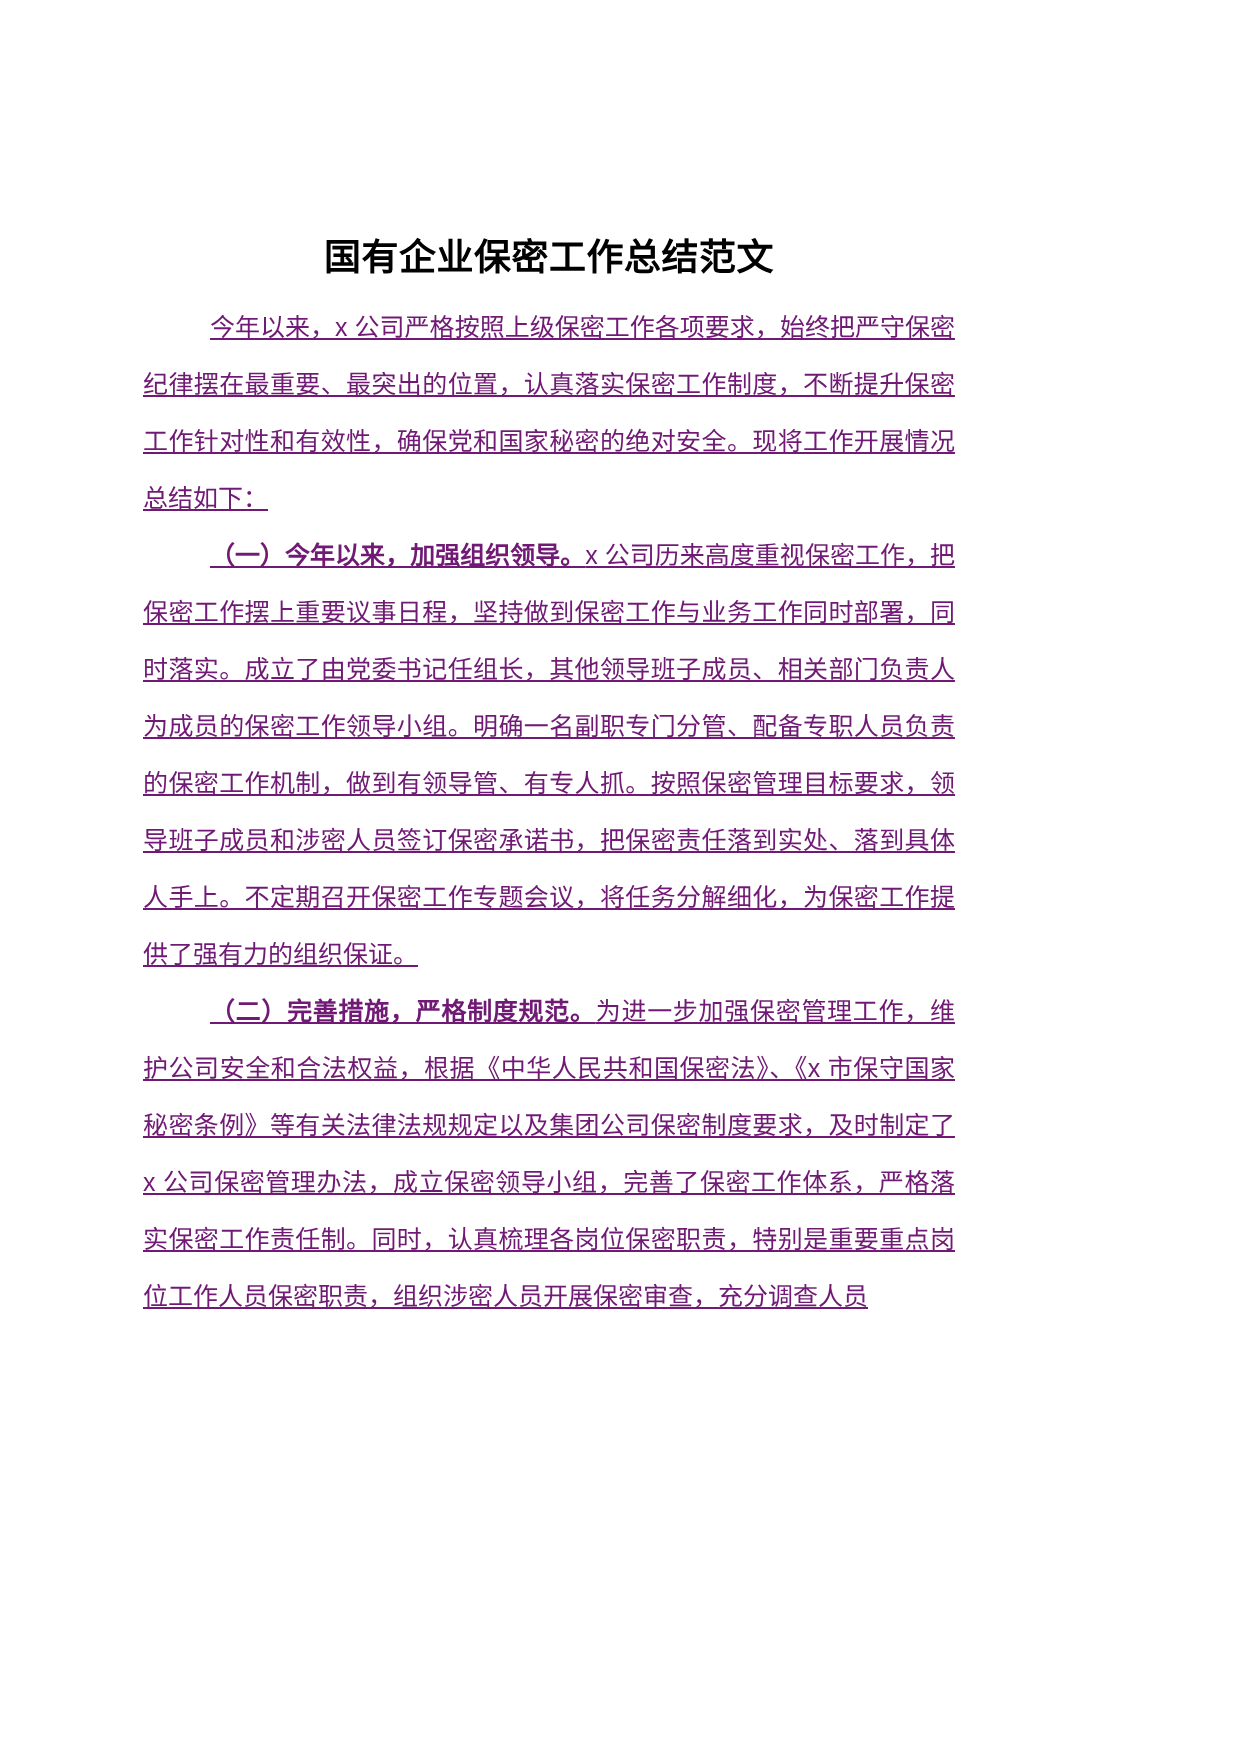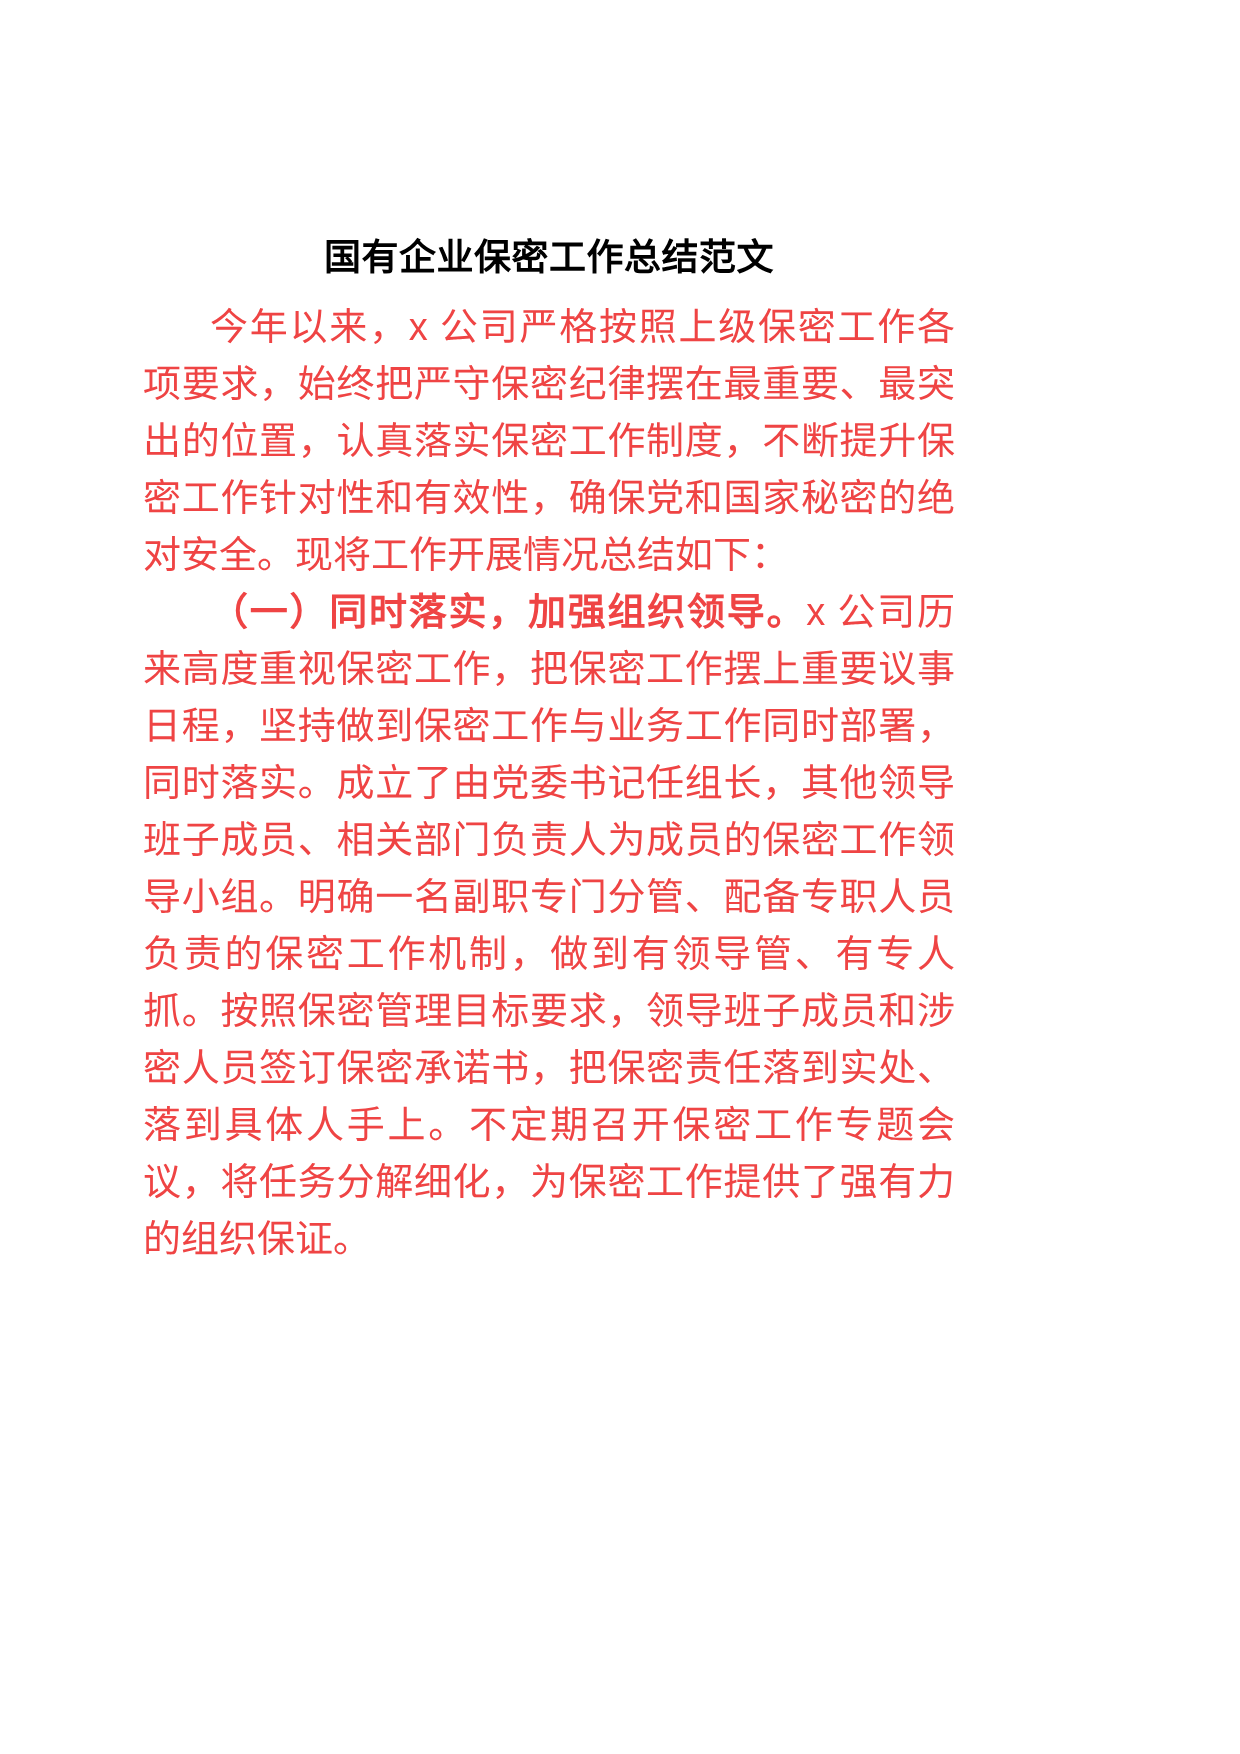--- a/index.html
+++ b/index.html
@@ -35,29 +35,30 @@
     line-height: 1.35;
     letter-spacing: 0.5px;
     margin: 0;
     padding-top: 233px;
     padding-bottom: 16px;
     color: #000000;
     white-space: nowrap;
   }
 
   .para {
-    font-size: 38px;
+    font-size: 25px;
     line-height: 57px;
     text-align: justify;
     text-justify: inter-ideograph;
     margin: 0;
-    color: #ef4444;
+    color: #701a75;
     letter-spacing: 0px;
     text-indent: 67px;
     word-break: break-all;
+    text-decoration: underline;
   }
 
   .para.section-heading {
     font-weight: bold;
     text-indent: 67px;
   }
 
   .para .lead {
     font-weight: bold;
   }
@@ -71,17 +72,18 @@
 <body>
 
 <div class="page" style="background: rgb(255, 255, 255); color: rgb(0, 0, 0);">
   <div class="content">
 
     <h1 class="doc-title" id="title-el">国有企业保密工作总结范文</h1>
 
     <p class="para" id="p-intro">今年以来，x 公司严格按照上级保密工作各项要求，始终把严守保密纪律摆在最重要、最突出的位置，认真落实保密工作制度，不断提升保密工作针对性和有效性，确保党和国家秘密的绝对安全。现将工作开展情况总结如下：</p>
 
 
-    <p class="para" id="p-sub1"><span class="lead">（一）同时落实，加强组织领导。</span><span class="body">x 公司历来高度重视保密工作，把保密工作摆上重要议事日程，坚持做到保密工作与业务工作同时部署，同时落实。成立了由党委书记任组长，其他领导班子成员、相关部门负责人为成员的保密工作领导小组。明确一名副职专门分管、配备专职人员负责的保密工作机制，做到有领导管、有专人抓。按照保密管理目标要求，领导班子成员和涉密人员签订保密承诺书，把保密责任落到实处、落到具体人手上。不定期召开保密工作专题会议，将任务分解细化，为保密工作提供了强有力的组织保证。</span></p>
+    <p class="para" id="p-sub1"><span class="lead">（一）今年以来，加强组织领导。</span><span class="body">x 公司历来高度重视保密工作，把保密工作摆上重要议事日程，坚持做到保密工作与业务工作同时部署，同时落实。成立了由党委书记任组长，其他领导班子成员、相关部门负责人为成员的保密工作领导小组。明确一名副职专门分管、配备专职人员负责的保密工作机制，做到有领导管、有专人抓。按照保密管理目标要求，领导班子成员和涉密人员签订保密承诺书，把保密责任落到实处、落到具体人手上。不定期召开保密工作专题会议，将任务分解细化，为保密工作提供了强有力的组织保证。</span></p>
 
+    <p class="para" id="p-sub2"><span class="lead">（二）完善措施，严格制度规范。</span><span class="body">为进一步加强保密管理工作，维护公司安全和合法权益，根据《中华人民共和国保密法》、《x 市保守国家秘密条例》等有关法律法规规定以及集团公司保密制度要求，及时制定了 x 公司保密管理办法，成立保密领导小组，完善了保密工作体系，严格落实保密工作责任制。同时，认真梳理各岗位保密职责，特别是重要重点岗位工作人员保密职责，组织涉密人员开展保密审查，充分调查人员</span></p>
 
   </div>
 </div>
 
 </body></html>

